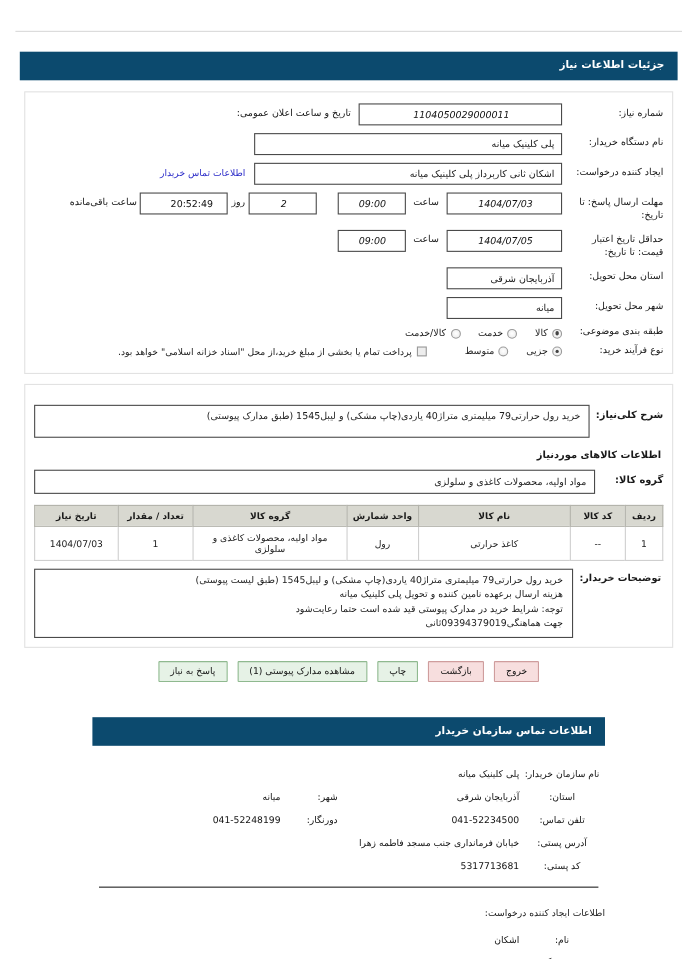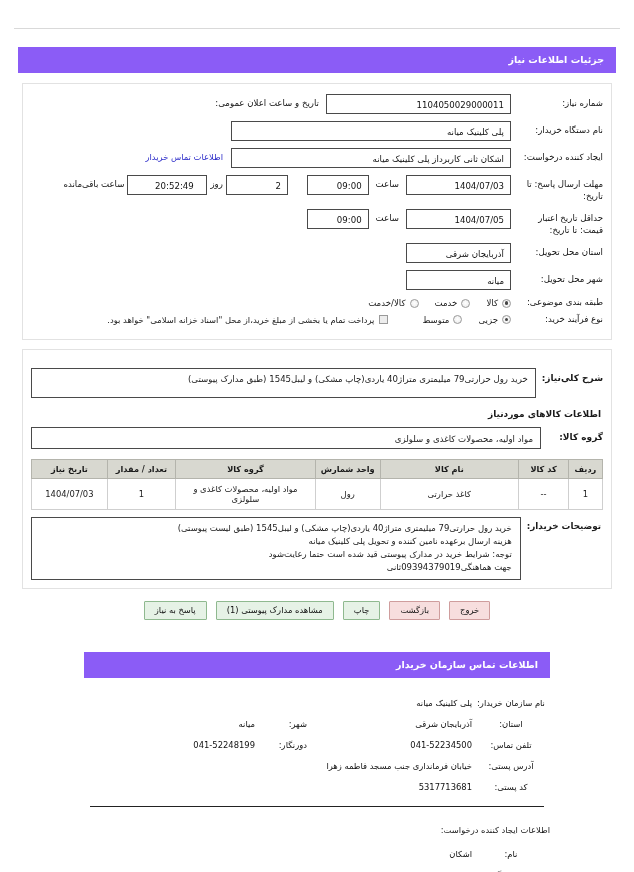--- a/index.html
+++ b/index.html
@@ -22,21 +22,21 @@
     min-height: 872px;
     padding: 0;
     box-sizing: border-box;
   }
   .top-rule {
     border-top: 1px solid #d9d9d9;
     margin: 28px 14px 0 14px;
   }
   
   .section-bar {
-    background: #8b5cf6;
+    background: #0c4a6e;
     color: #ffffff;
     font-size: 9.5px;
     font-weight: bold;
     padding: 7px 12px 8px 12px;
     margin: 18px 18px 0 18px;
     letter-spacing: 0;
   }
   .section-bar.contact {
     margin: 0 84px 0 84px;
     padding: 7px 12px 8px 12px;
@@ -72,21 +72,21 @@
     height: 20px;
     line-height: 20px;
     font-size: 8.6px;
     padding: 0 6px;
     box-sizing: border-box;
     text-align: right;
     white-space: nowrap;
     overflow: hidden;
     color: #111;
   }
-  .fld.num { text-align: right; direction: ltr; padding-left: 8px;}
+  .fld.num { text-align: center; direction: ltr; padding-left: 8px; font-style: italic;}
   .fld.ctr { text-align: center; }
   .w-need    { width: 185px; }
   .w-date    { width: 140px; }
   .w-buyer   { width: 280px; }
   .w-creator { width: 280px; }
   .w-dt      { width: 105px; }
   .w-time    { width: 62px; }
   .w-days    { width: 62px; }
   .w-left    { width: 80px; padding-left: 20px; }
   .w-prov    { width: 105px; }

